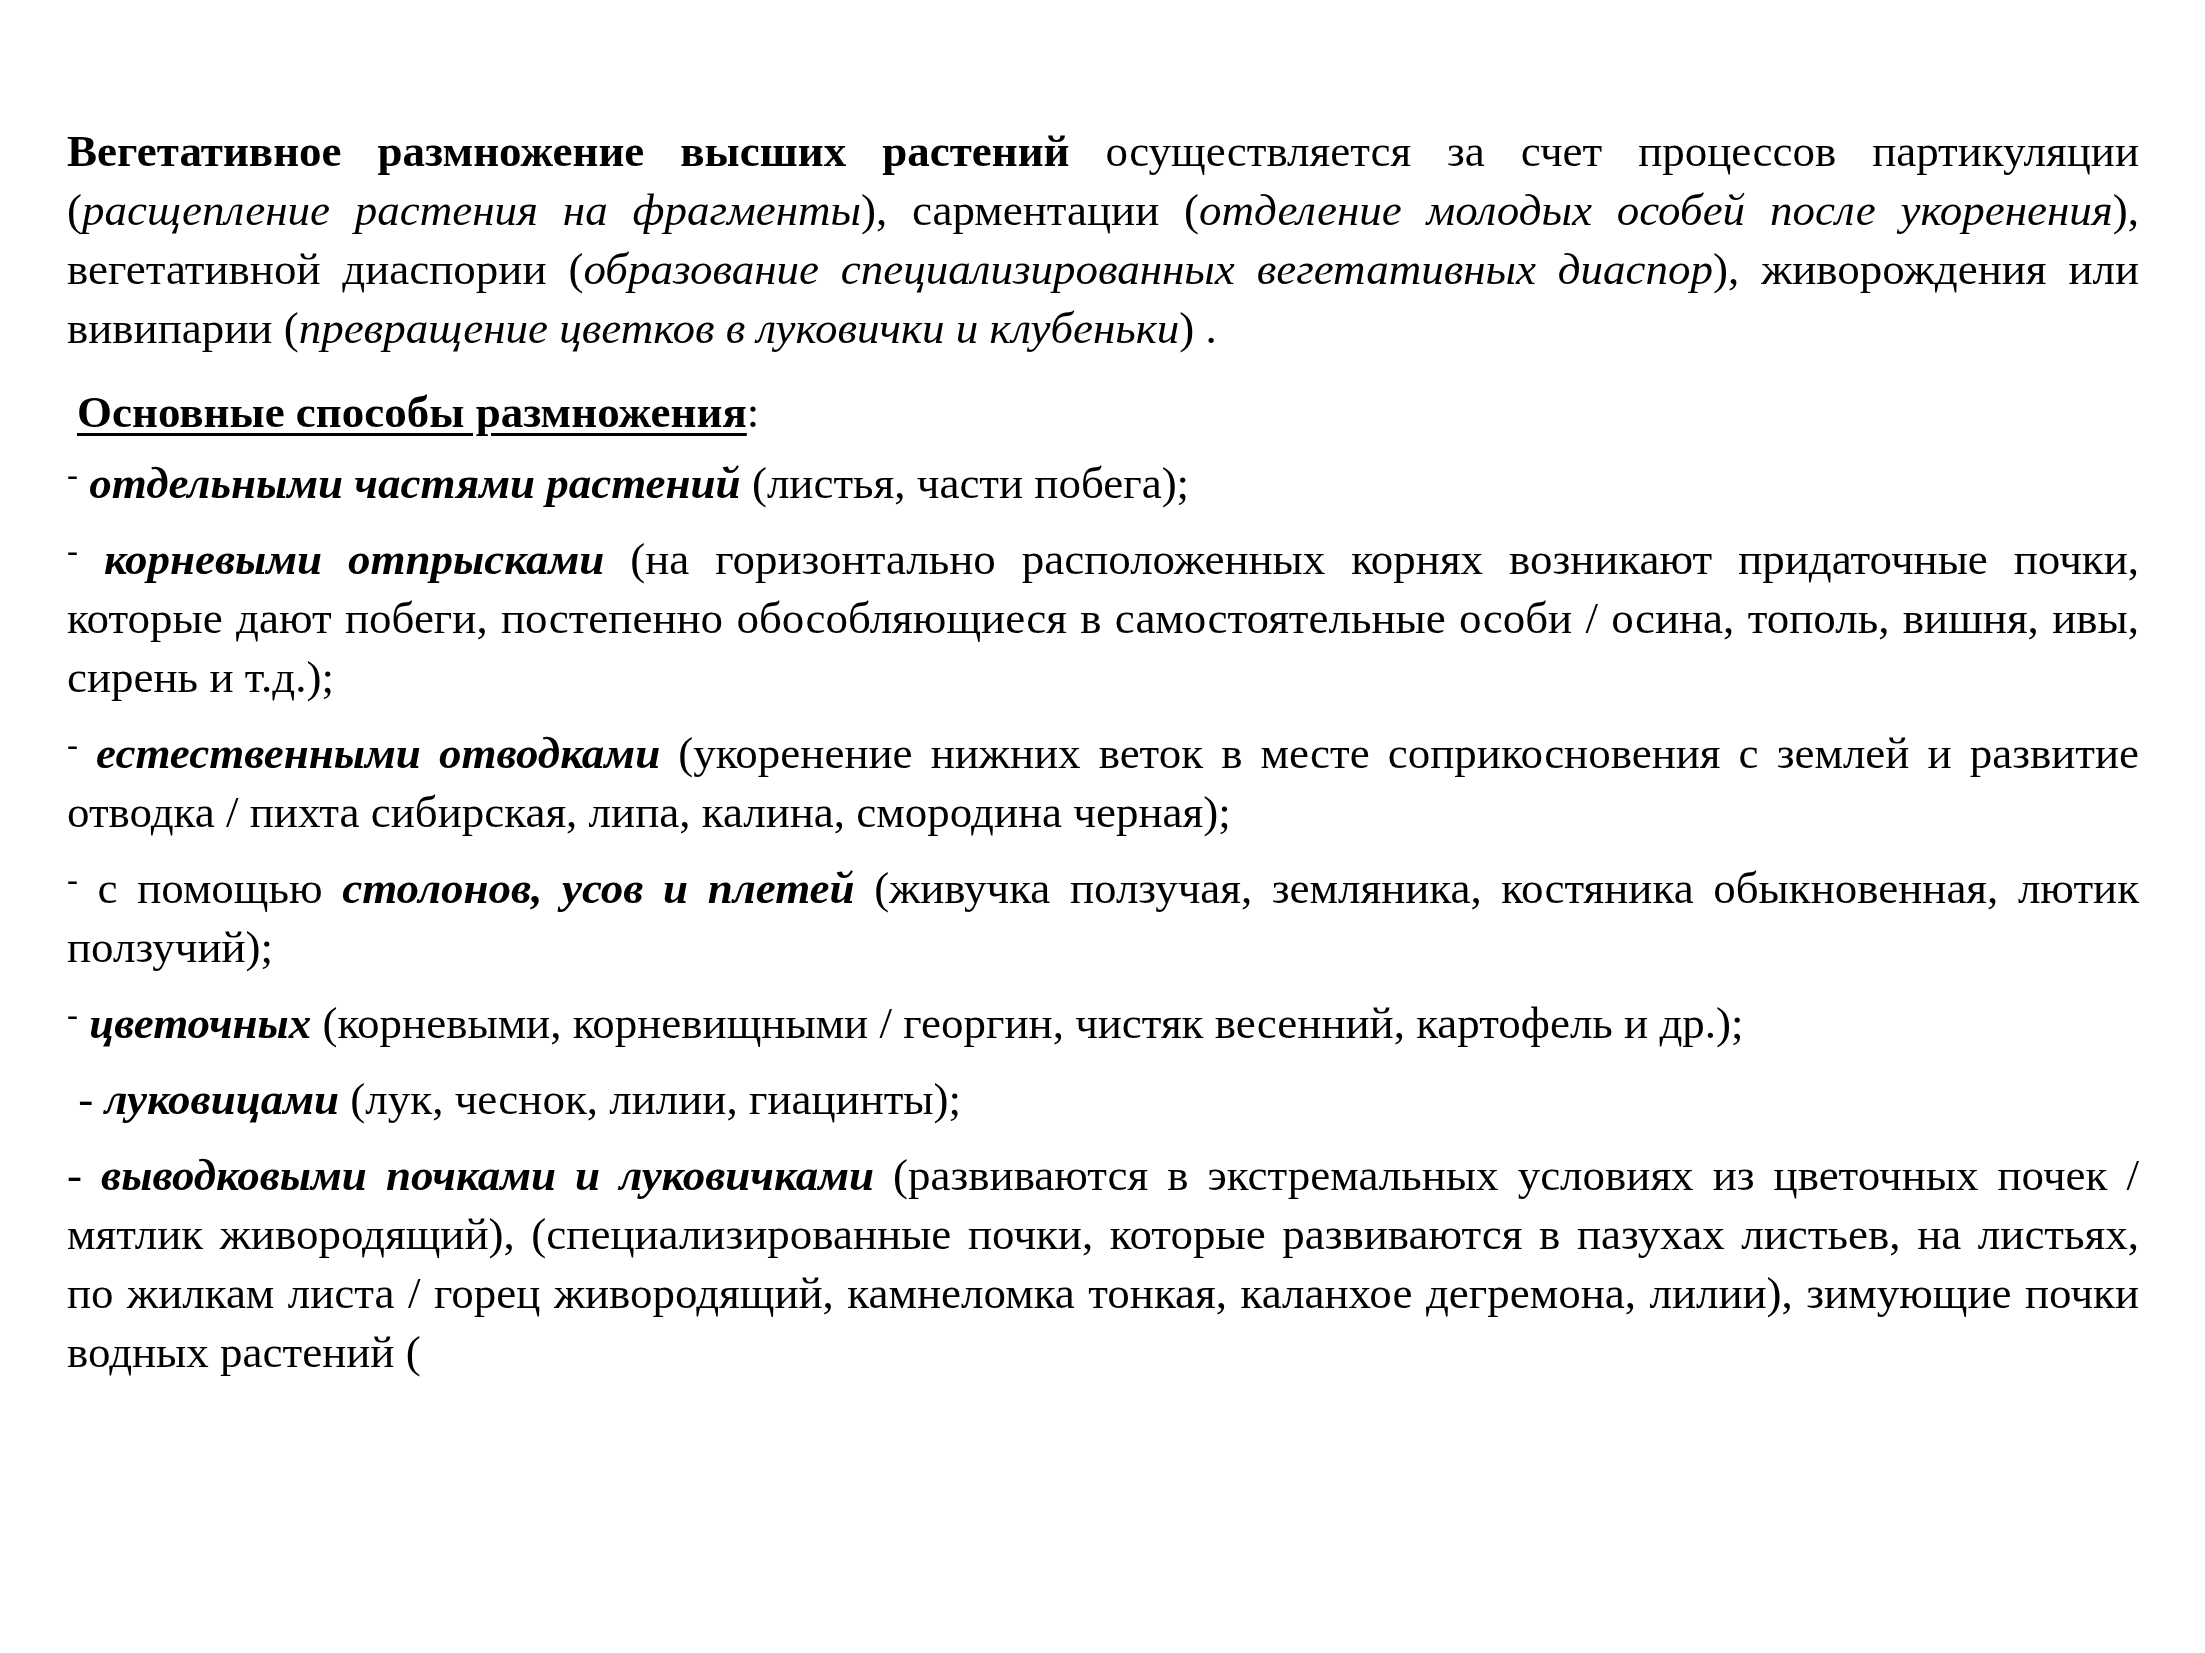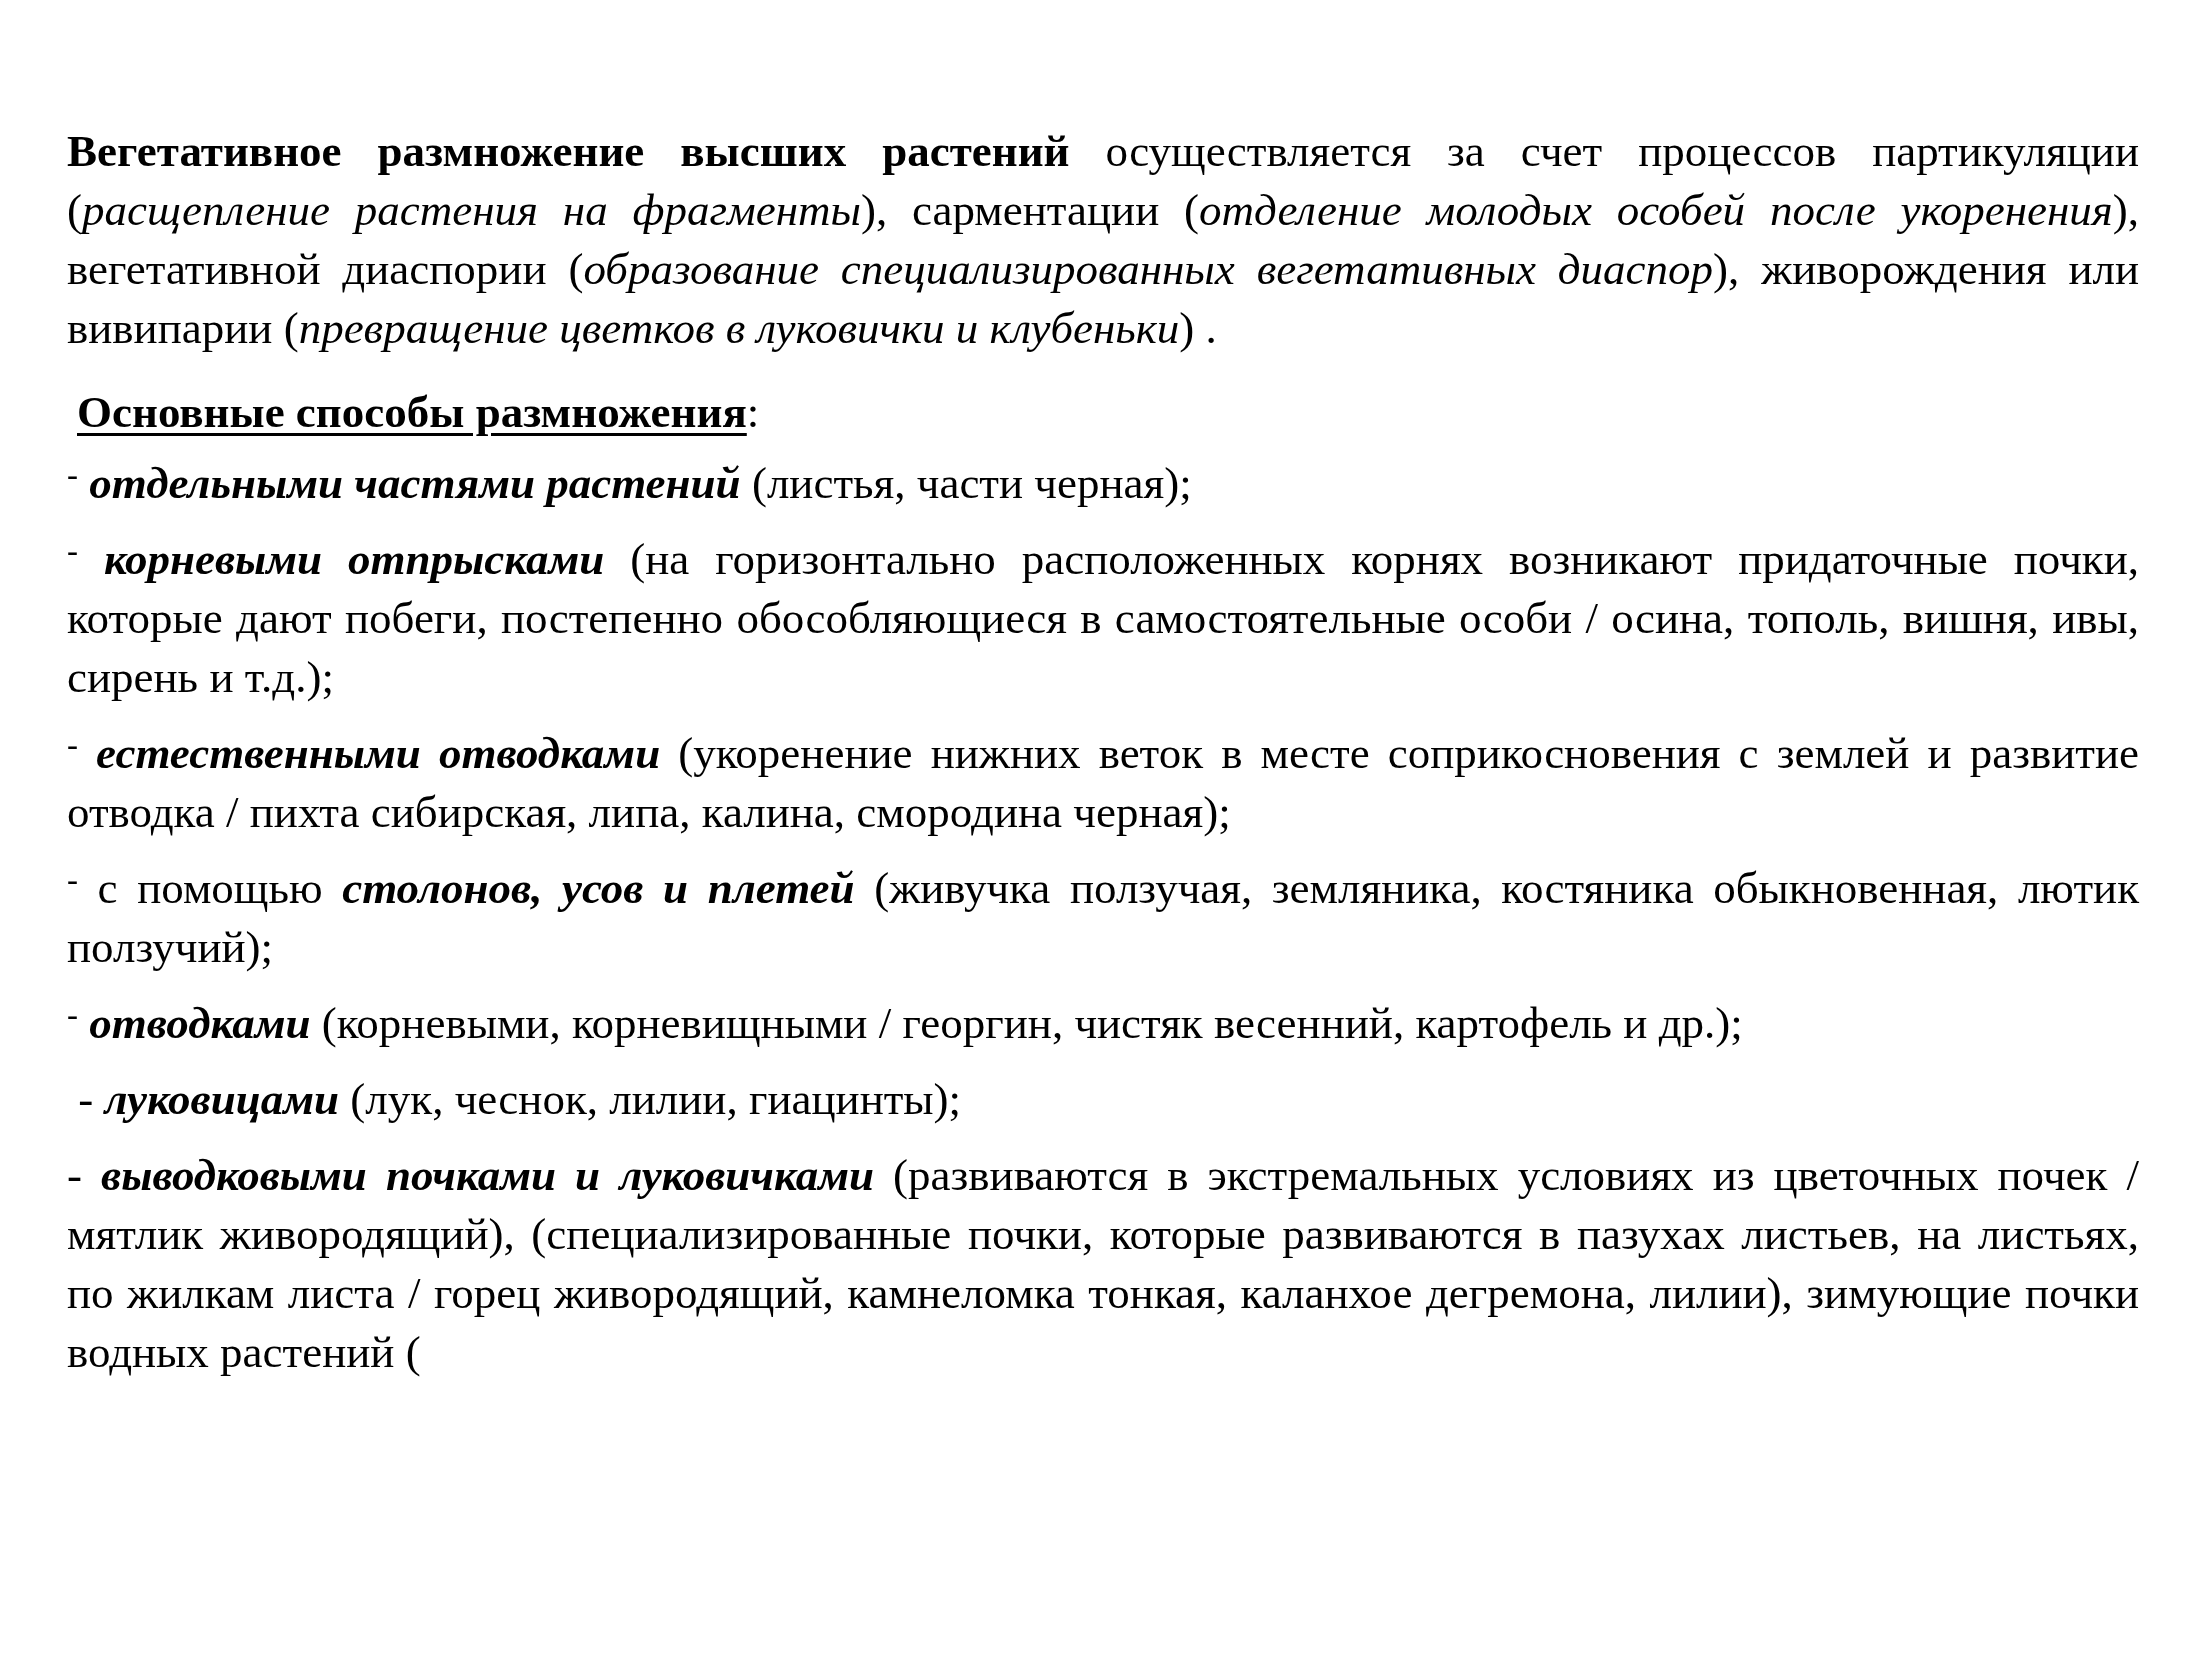--- a/index.html
+++ b/index.html
@@ -22,29 +22,29 @@
 </style>
 </head>
 <body>
 
 <div class="page">
 
   <p class="para intro"><span class="b">Вегетативное размножение высших растений</span><span> осуществляется за счет процессов партикуляции (</span><span class="i">расщепление растения на фрагменты</span><span>), сарментации (</span><span class="i">отделение молодых особей после укоренения</span><span>), вегетативной диаспории (</span><span class="i">образование специализированных вегетативных диаспор</span><span>), живорождения или вивипарии (</span><span class="i">превращение цветков в луковички и клубеньки</span><span>) .</span></p>
 
   <p class="heading"><span class="u">Основные способы размножения</span><span style="font-weight:normal">:</span></p>
 
-  <p class="para item"><span class="dash-sup">-</span><span> </span><span class="bi">отдельными частями растений</span><span> (листья, части черная);</span></p>
+  <p class="para item"><span class="dash-sup">-</span><span> </span><span class="bi">отдельными частями растений</span><span> (листья, части побега);</span></p>
 
   <p class="para item"><span class="dash-sup">-</span><span> </span><span class="bi">корневыми отпрысками</span><span> (на горизонтально расположенных корнях возникают придаточные почки, которые дают побеги, постепенно обособляющиеся в самостоятельные особи / осина, тополь, вишня, ивы, сирень и т.д.);</span></p>
 
   <p class="para item"><span class="dash-sup">-</span><span> </span><span class="bi">естественными отводками</span><span> (укоренение нижних веток в месте соприкосновения с землей и развитие отводка / пихта сибирская, липа, калина, смородина черная);</span></p>
 
   <p class="para item"><span class="dash-sup">-</span><span> с помощью </span><span class="bi">столонов, усов и плетей</span><span> (живучка ползучая, земляника, костяника обыкновенная, лютик ползучий);</span></p>
 
 
-  <p class="para item"><span class="dash-sup">-</span><span> </span><span class="bi">отводками</span><span> (корневыми, корневищными / георгин, чистяк весенний, картофель и др.);</span></p>
+  <p class="para item"><span class="dash-sup">-</span><span> </span><span class="bi">цветочных</span><span> (корневыми, корневищными / георгин, чистяк весенний, картофель и др.);</span></p>
 
   <p class="para item" style="white-space:pre-wrap"><span> - </span><span class="bi">луковицами</span><span> (лук, чеснок, лилии, гиацинты);</span></p>
 
   <p class="para item"><span>- </span><span class="bi">выводковыми почками и луковичками</span><span> (развиваются в экстремальных условиях из цветочных почек / мятлик живородящий), (специализированные почки, которые развиваются в пазухах листьев, на листьях, по жилкам листа / горец живородящий, камнеломка тонкая, каланхое дегремона, лилии), зимующие почки водных растений (</span></p>
 
 </div>
 
 
 </body></html>

